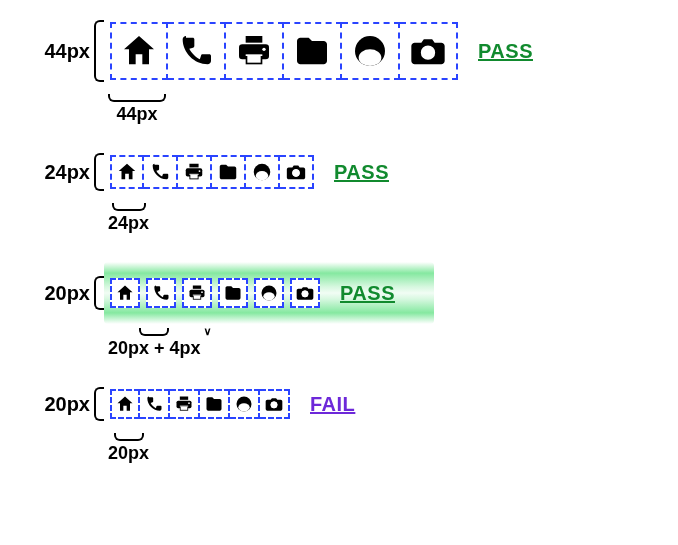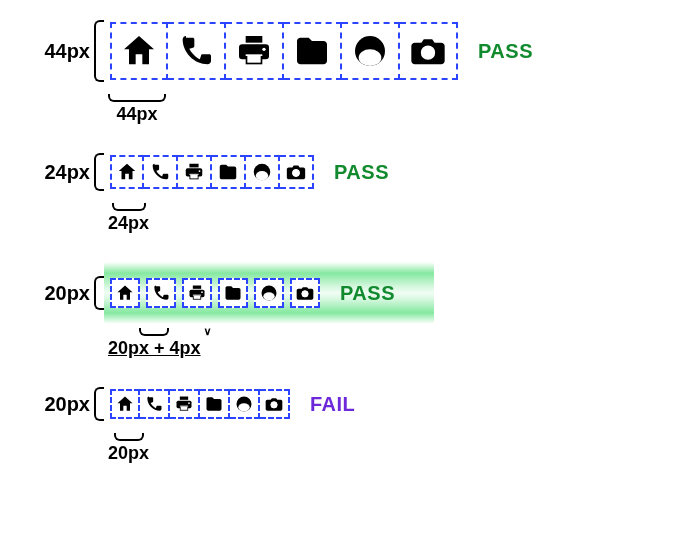--- a/index.html
+++ b/index.html
@@ -46,20 +46,21 @@
     border-left: none;
   }
   .icon-cell svg {
     display: block;
   }
   .status {
     font-size: 20px;
     font-weight: bold;
     margin-left: 20px;
     letter-spacing: 0.5px;
+    text-decoration: underline;
   }
   .pass { color: #118a2e; }
   .fail { color: #6d28d9; }
   .under-caption {
     display: flex;
     align-items: center;
     margin-top: 2px;
     margin-bottom: 28px;
   }
   .under-caption .spacer {
@@ -320,21 +321,21 @@
             </svg>
             </div>
         </div>
       <span class="status pass">PASS</span>
     </div>
        </div>
     <div class="row3-under">
       <span class="spacer" style="width:78px"></span>
       <div class="h-bracket-wrap">
         <div class="h-bracket" style="width:30px"></div>
-        <div style="display:flex;align-items:flex-start;text-decoration:underline;">
+        <div style="display:flex;align-items:flex-start;">
           <span class="h-caption">20px + 4px</span>
         </div>
       </div>
       <div class="mini-gap-mark">
         <span class="vchev">∨</span>
       </div>
     </div>
     <div class="row">
       <span class="row-label">20px</span>
       <span class="bracket-v" style="height:30px"></span>

